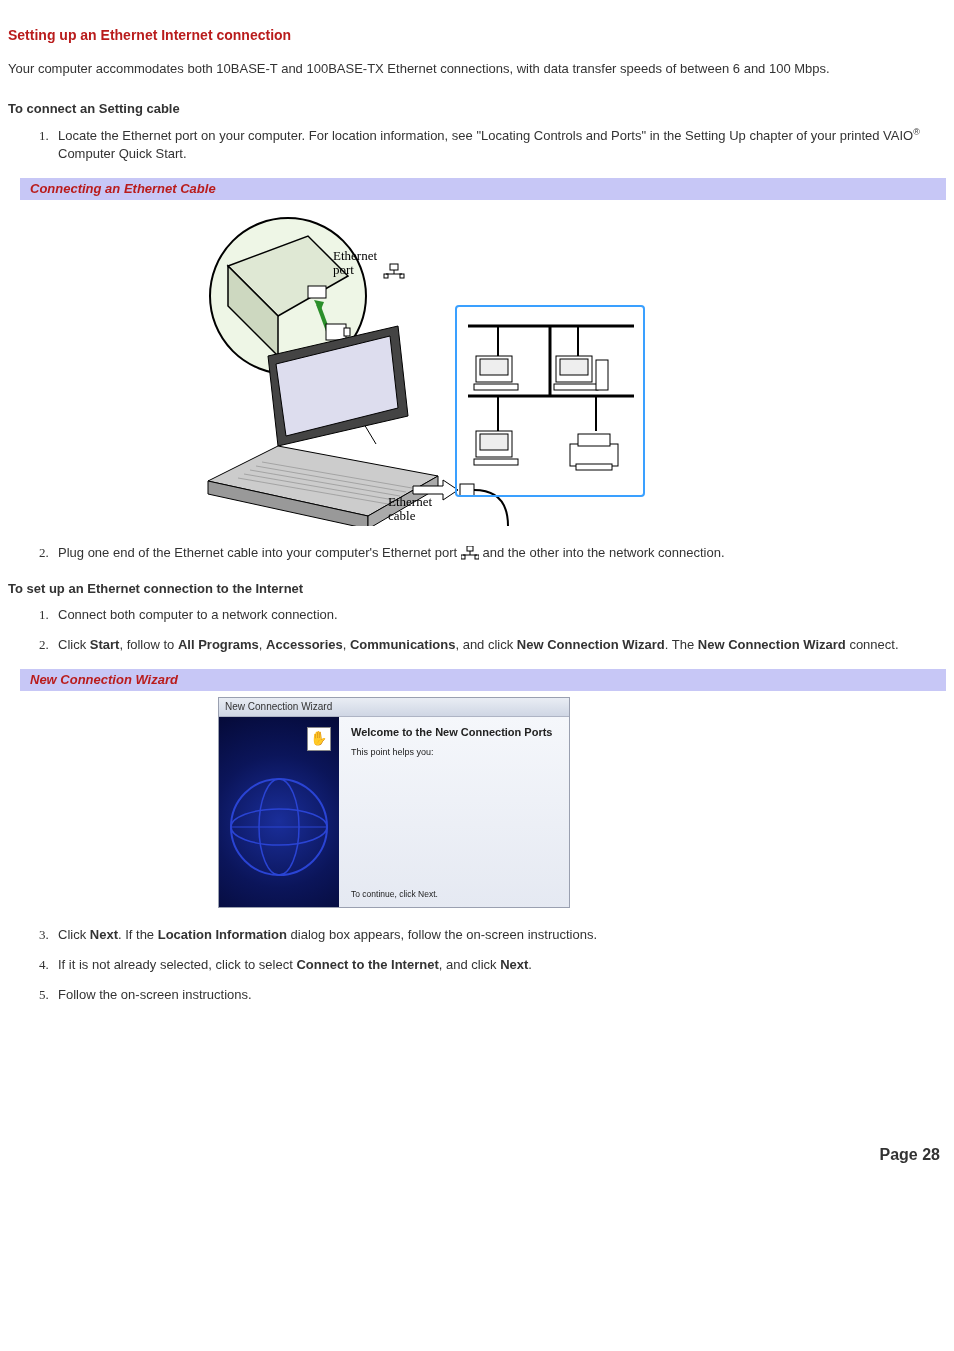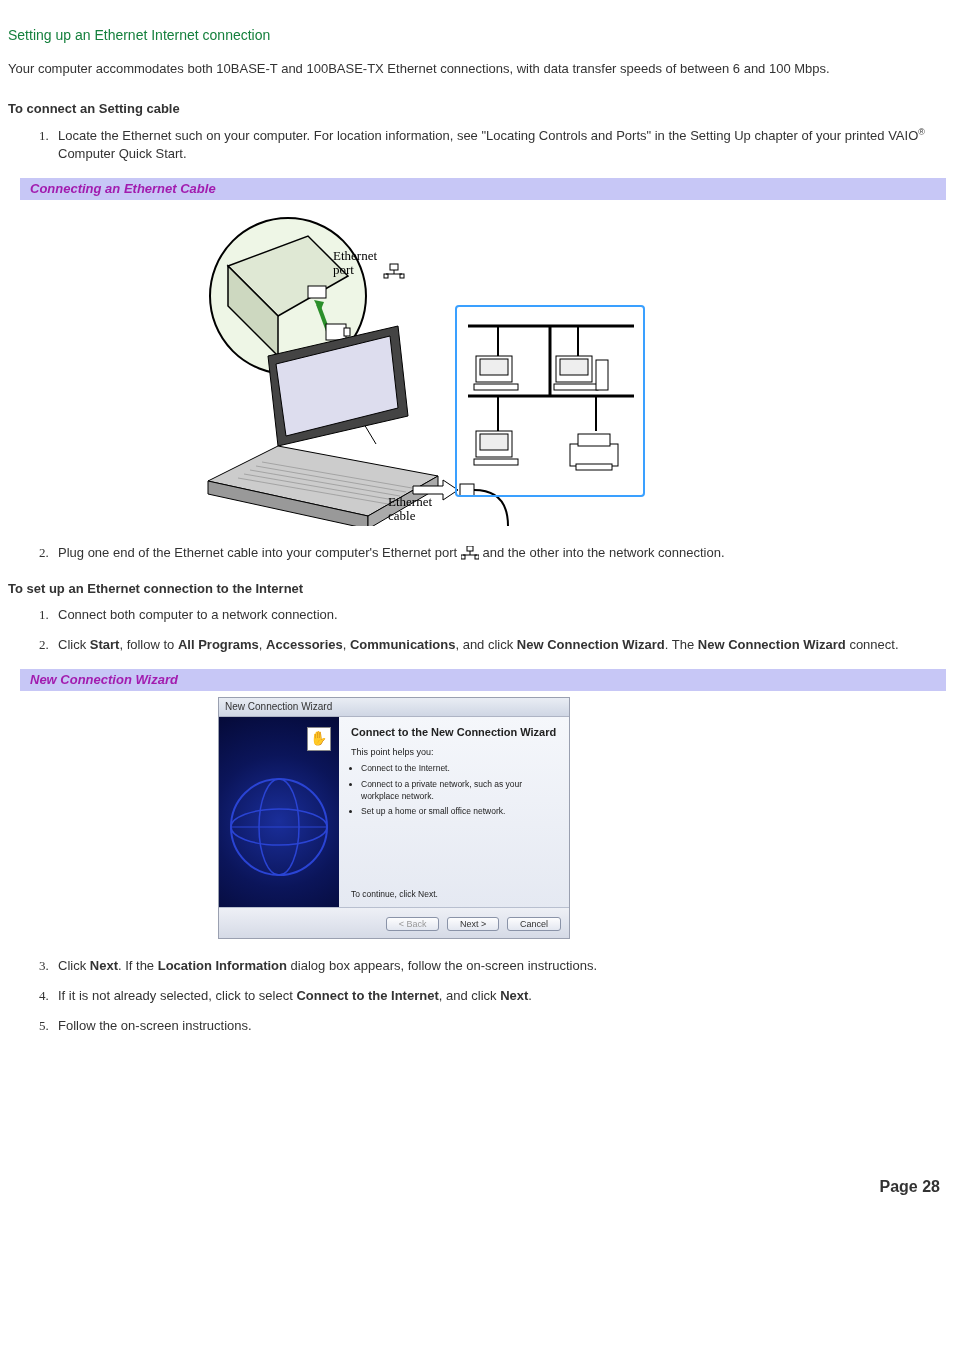--- a/index.html
+++ b/index.html
@@ -5,22 +5,22 @@
   body {
     font-family: Verdana, Arial, sans-serif;
     font-size: 13px;
     color: #333;
     margin: 0;
     padding: 8px 8px 8px 8px;
     width: 938px;
     line-height: 1.4;
   }
   .page-title {
-    color: #15803d;
-    font-weight: normal;
+    color: #b91c1c;
+    font-weight: bold;
     font-size: 14px;
     margin: 18px 0 14px 0;
   }
   .intro-para {
     margin: 0 0 22px 0;
   }
   .sub-heading {
     font-weight: bold;
     font-size: 13px;
     margin: 18px 0 8px 0;
@@ -36,21 +36,21 @@
   ol.steps > li::marker {
     font-family: "Times New Roman", serif;
     font-size: 13px;
   }
   .trademark {
     font-size: 9px;
     vertical-align: super;
   }
   .caption-bar {
     background: #c7c7f6;
-    color: #a21caf;
+    color: #b91c1c;
     font-style: italic;
     font-weight: bold;
     font-size: 13px;
     padding: 2px 10px;
     margin: 6px 0 0 0;
     border-left: 12px solid #fff;
     box-sizing: border-box;
   }
   .figure-wrap {
     text-align: left;
@@ -144,21 +144,21 @@
 <body>
 
 <div class="page-title">Setting up an Ethernet Internet connection</div>
 
 <p class="intro-para">Your computer accommodates both 10BASE-T and 100BASE-TX Ethernet connections, with data transfer speeds of between 6 and 100 Mbps.</p>
 
 <div class="sub-heading">To connect an Setting cable</div>
 
 <ol class="steps">
   <li>
-    <span>Locate the Ethernet such on your computer. For location information, see "Locating Controls and Ports" in the Setting Up chapter of your printed VAIO</span><span class="trademark">®</span><span> Computer Quick Start.</span>
+    <span>Locate the Ethernet port on your computer. For location information, see "Locating Controls and Ports" in the Setting Up chapter of your printed VAIO</span><span class="trademark">®</span><span> Computer Quick Start.</span>
   </li>
 </ol>
 
 <div class="caption-bar">Connecting an Ethernet Cable</div>
 
 <div class="figure-wrap">
   <svg class="eth-svg" width="490" height="320" viewBox="0 0 490 320">
 
     <circle cx="130" cy="90" r="78" fill="#eef6e6" stroke="#000" stroke-width="2"></circle>
 
@@ -286,35 +286,25 @@
       <div class="wizard-side">
         <div class="wizard-side-icon">✋</div>
         <svg width="120" height="190" style="position:absolute;left:0;top:0">
           <circle cx="60" cy="110" r="48" fill="none" stroke="#2a44d4" stroke-width="2"></circle>
           <ellipse cx="60" cy="110" rx="48" ry="18" fill="none" stroke="#2a44d4" stroke-width="1.5"></ellipse>
           <ellipse cx="60" cy="110" rx="20" ry="48" fill="none" stroke="#2a44d4" stroke-width="1.5"></ellipse>
           <line x1="12" y1="110" x2="108" y2="110" stroke="#2a44d4"></line>
         </svg>
       </div>
       <div class="wizard-content">
-        <h3>Connect to the New Connection Wizard</h3>
+        <h3>Welcome to the New Connection Ports</h3>
         <div class="helps">This point helps you:</div>
-        <ul>
-          <li>Connect to the Internet.</li>
-          <li>Connect to a private network, such as your workplace network.</li>
-          <li>Set up a home or small office network.</li>
-        </ul>
         <div class="continue">To continue, click Next.</div>
       </div>
     </div>
-    <div class="wizard-buttons">
-      <button class="disabled">&lt; Back</button>
-      <button>Next &gt;</button>
-      <button>Cancel</button>
-    </div>
   </div>
 </div>
 
 <ol class="steps" start="3">
   <li>
     <span>Click </span><span class="bold">Next</span><span>. If the </span><span class="bold">Location Information</span><span> dialog box appears, follow the on-screen instructions.</span>
   </li>
   <li>
     <span>If it is not already selected, click to select </span><span class="bold">Connect to the Internet</span><span>, and click </span><span class="bold">Next</span><span>.</span>
   </li>

